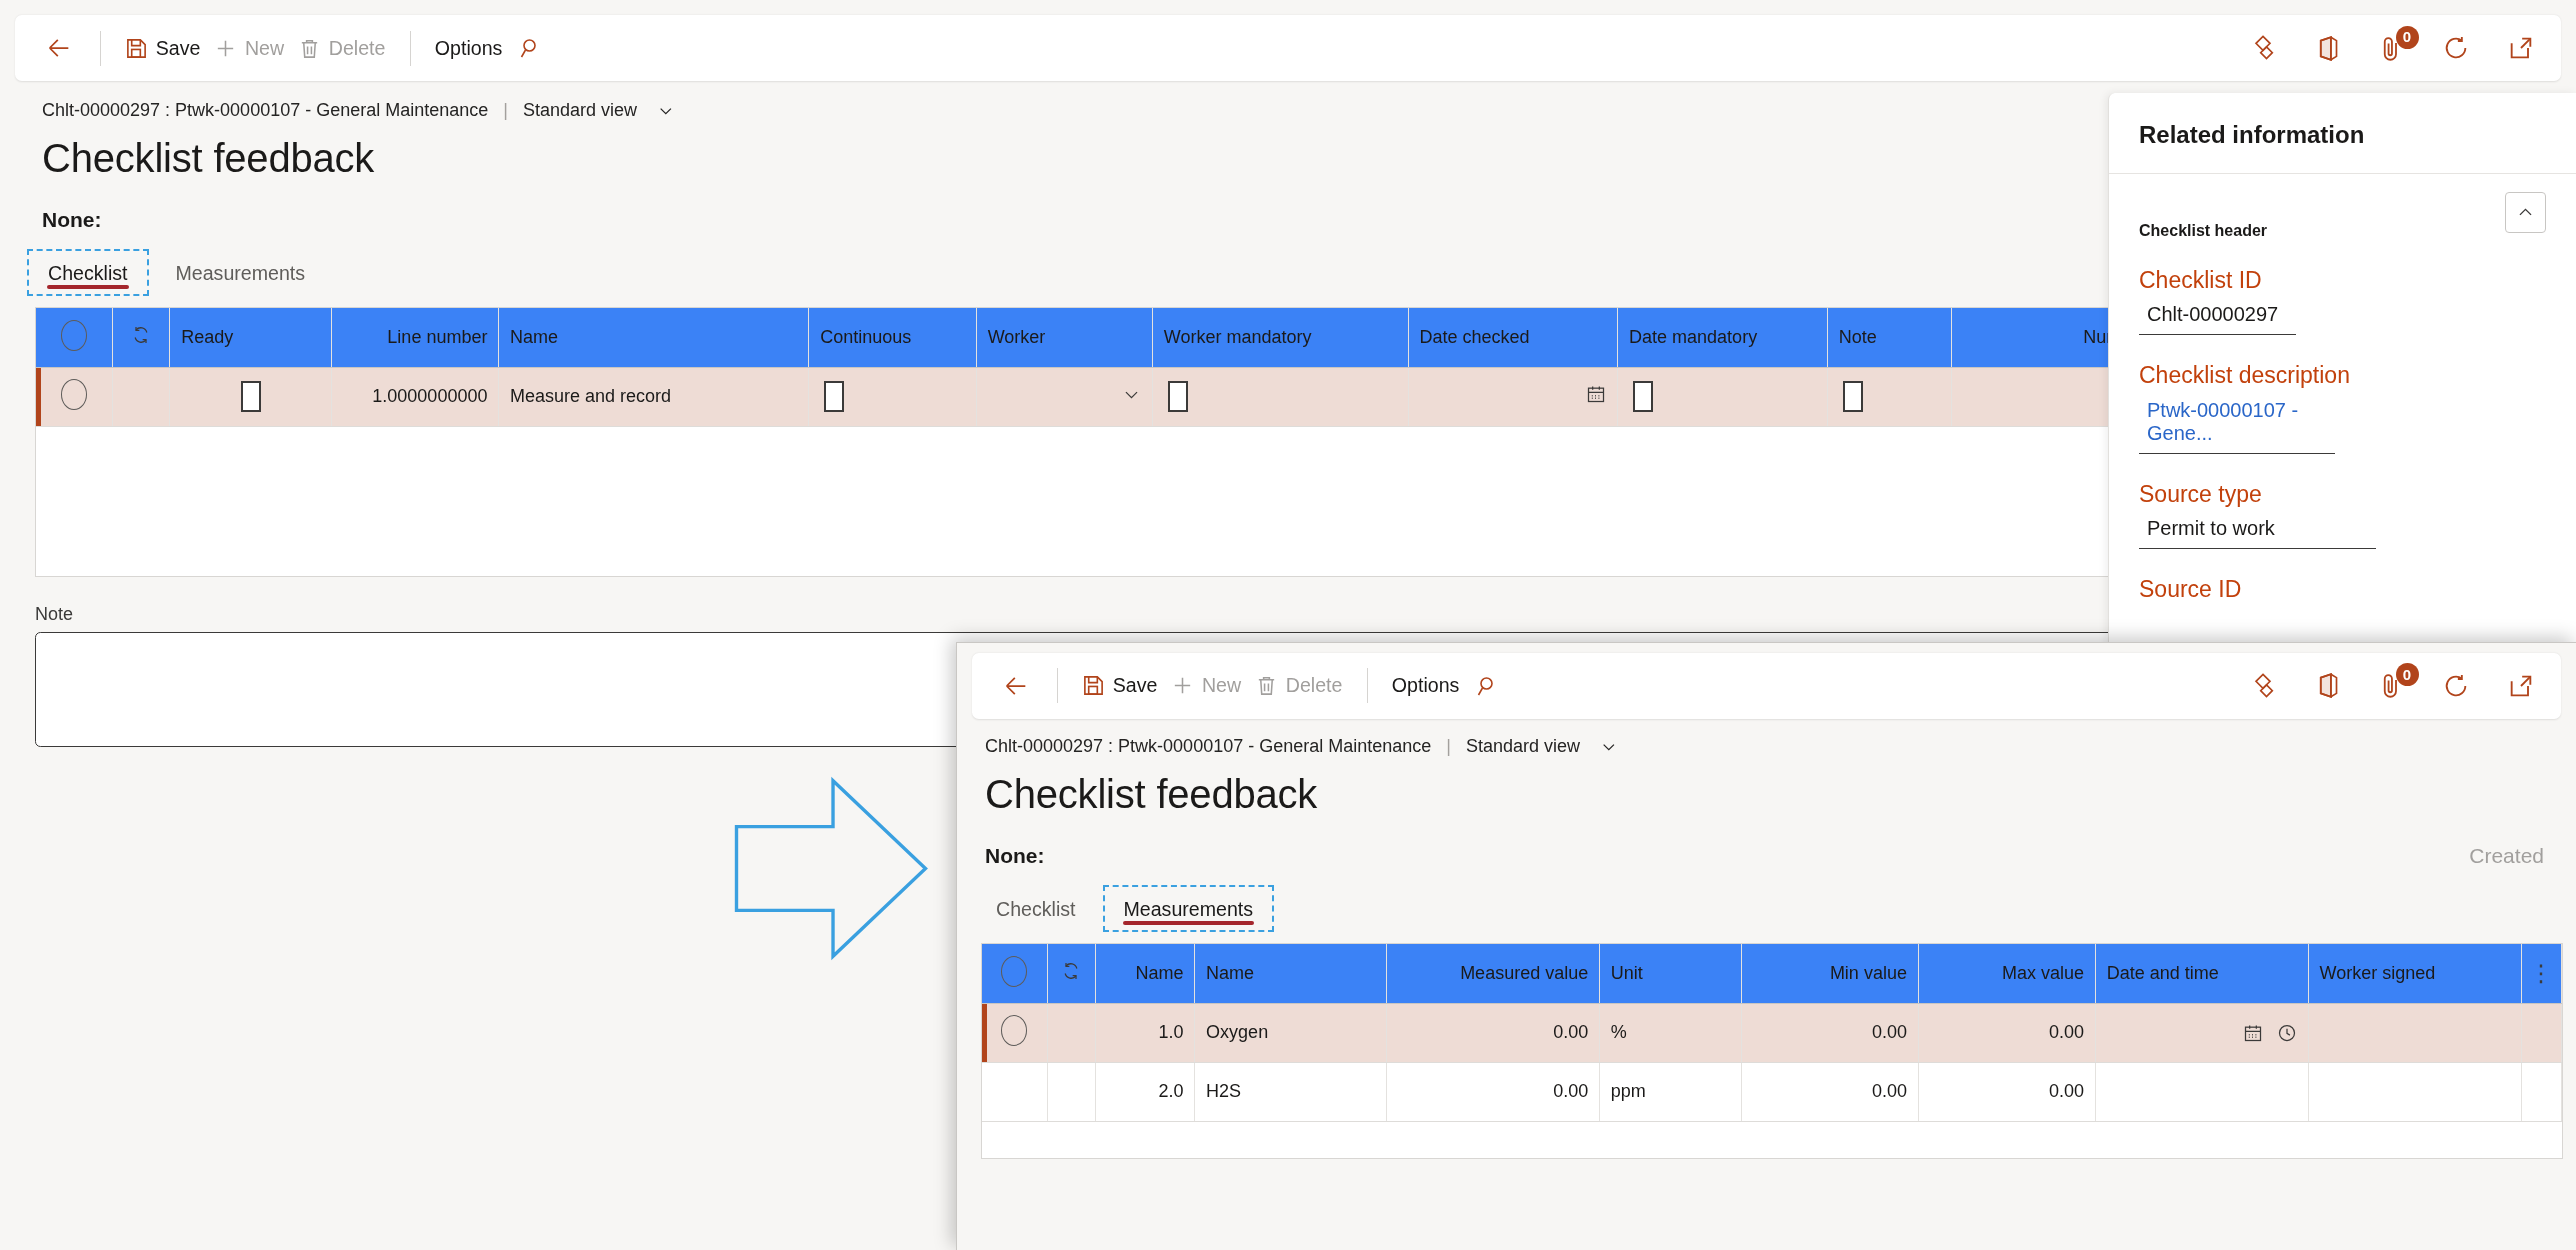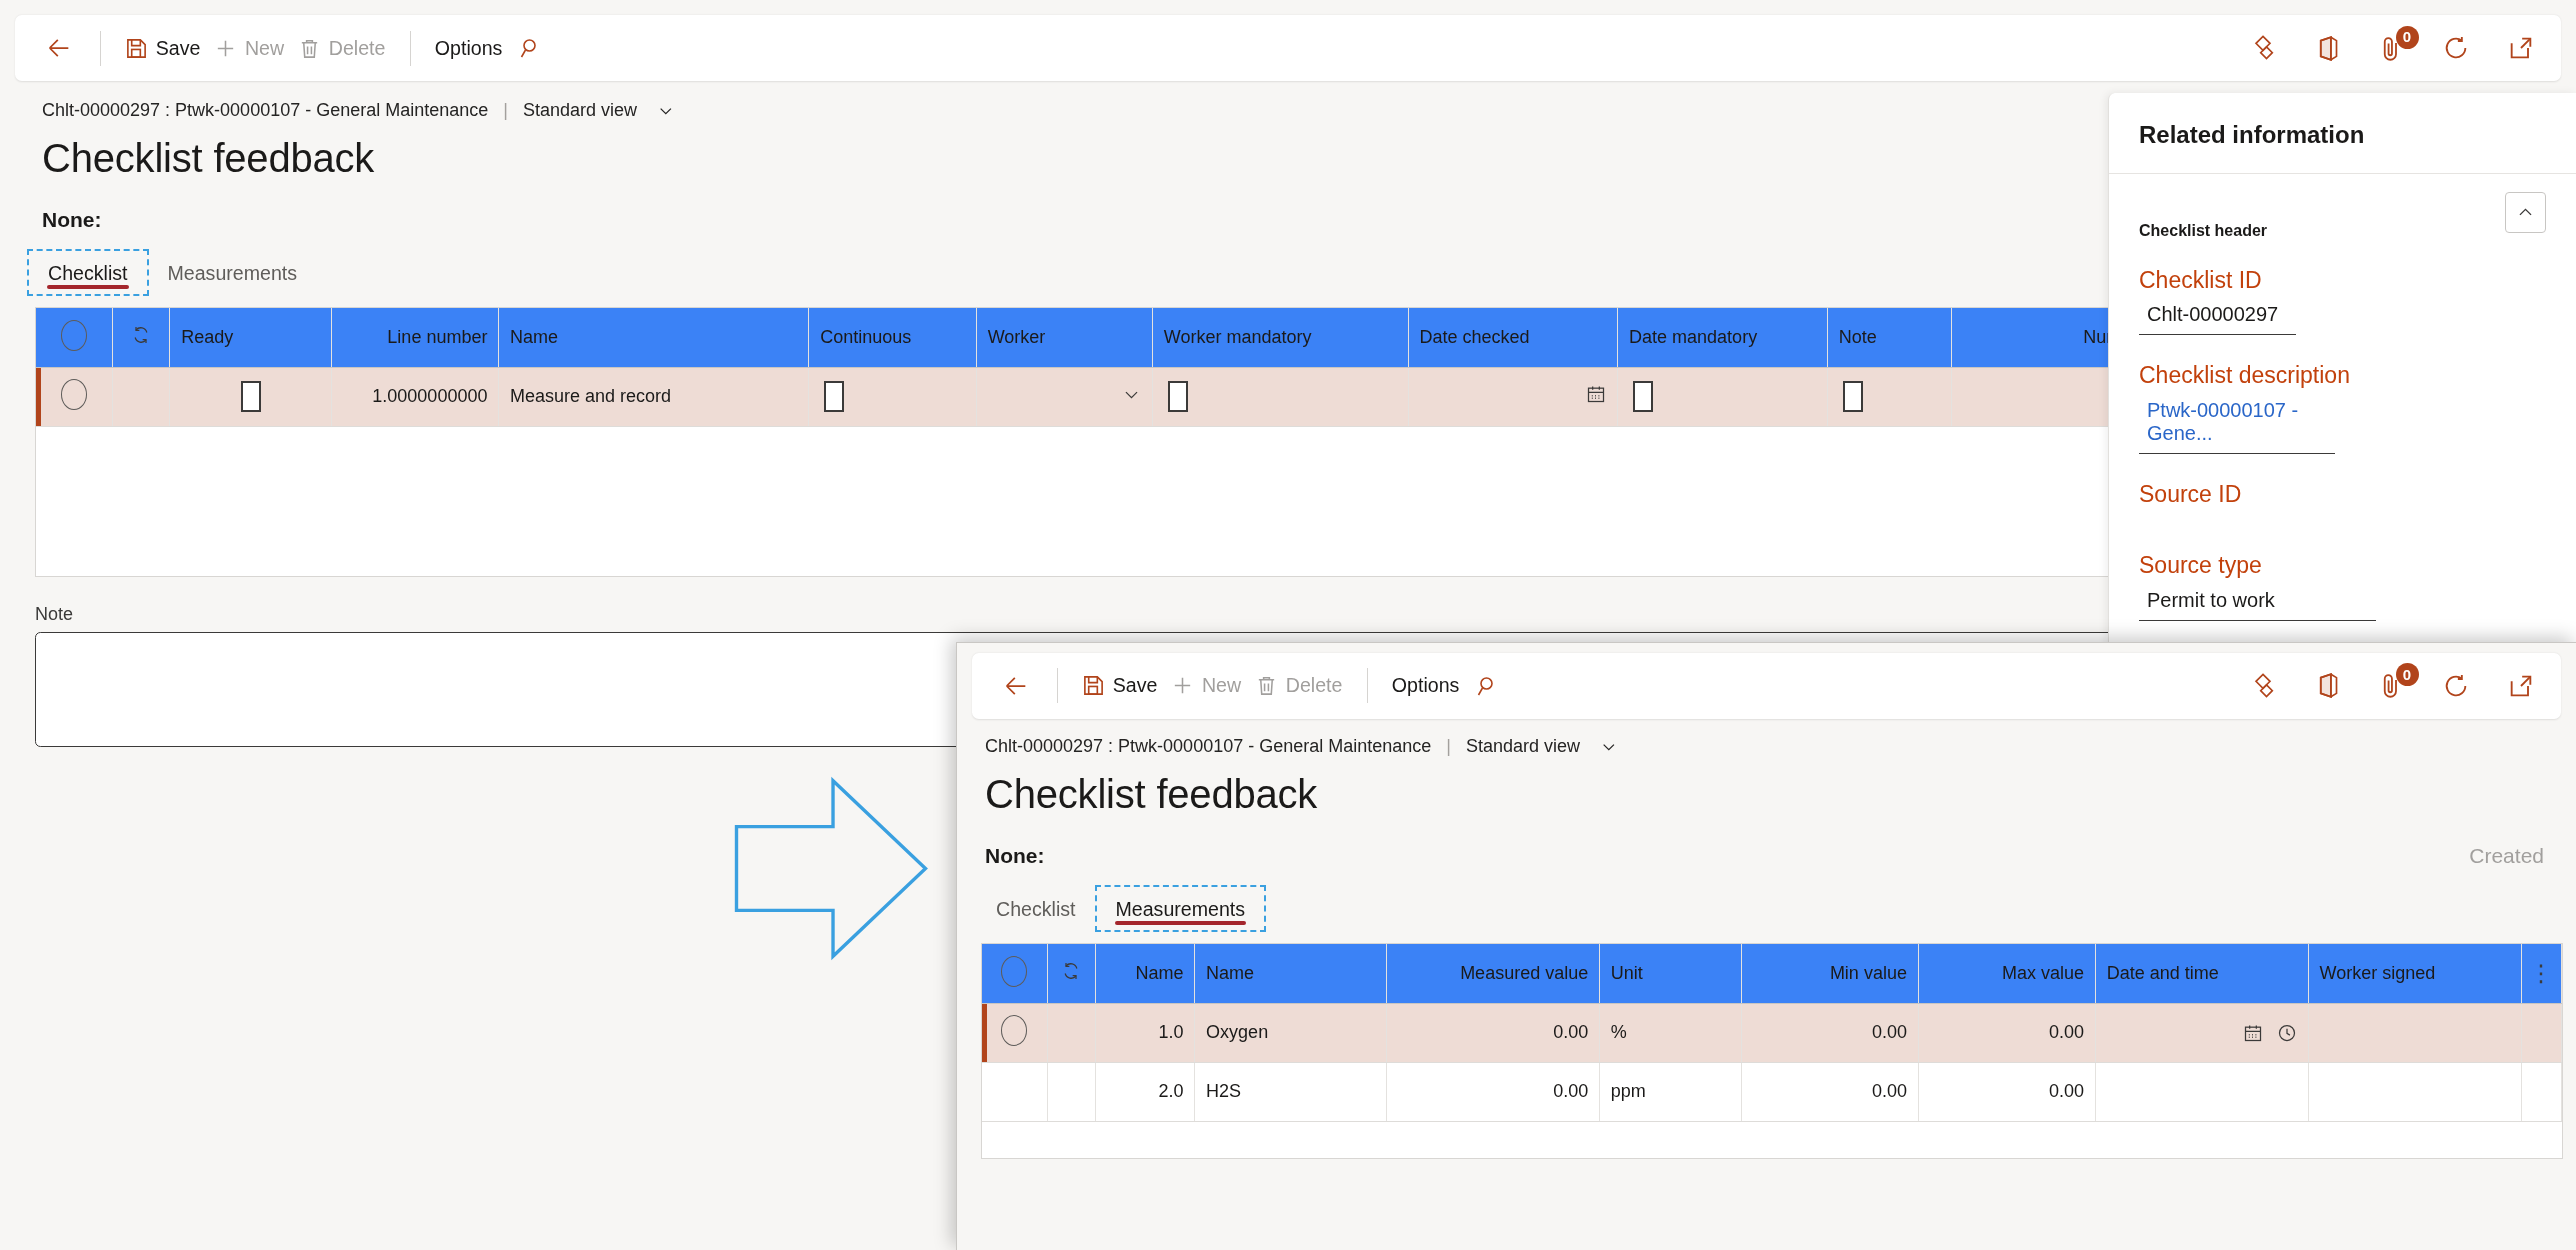--- a/index.html
+++ b/index.html
@@ -66,21 +66,21 @@
   .viewsel { display: flex; align-items: center; gap: 20px; cursor: pointer; }
   .page-title { margin-top: 15px; font-size: 40px; font-weight: 400; color: #1b1a19; letter-spacing: -0.2px; }
 
   
   .grouprow { display: flex; align-items: flex-end; padding: 27px 47px 0 42px; }
   #win-front .grouprow { padding-left: 28px; padding-right: 32px; }
   .group-label { font-size: 21px; font-weight: 600; color: #1b1a19; }
   .status-text { margin-left: auto; font-size: 21px; color: #a19f9d; }
 
   
-  .tabstrip { display: flex; align-items: flex-end; padding: 17.6px 0 0 28px; gap: 0; text-align: center; }
+  .tabstrip { display: flex; align-items: flex-end; padding: 17.6px 0 0 28px; gap: 8px; text-align: center; }
   #win-front .tabstrip { padding-left: 19px; }
   .tab {
     position: relative; padding: 12px 20px 10.8px 20px;
     font-size: 19.6px; color: #5f5d5a; cursor: pointer; white-space: nowrap;
   }
   .tab.active { color: #1b1a19; }
   .tab.active .tab-underline {
     position: absolute; left: 19px; right: 19px; bottom: 6px;
     height: 4px; background: #a4262c; border-radius: 2px;
   }
@@ -392,28 +392,28 @@
         <div class="field w-short">
           <div class="field-label">Checklist ID</div>
           <div class="field-input">Chlt-00000297</div>
         </div>
 
         <div class="field w-mid">
           <div class="field-label">Checklist description</div>
           <div class="field-input link">Ptwk-00000107 - Gene...</div>
         </div>
 
+        <div class="field w-long">
+          <div class="field-label">Source type</div>
+          <div class="field-input">Permit to work</div>
+        </div>
+
         <div class="field">
           <div class="field-label">Source ID</div>
           <div class="field-input nb"></div>
-        </div>
-
-        <div class="field w-long">
-          <div class="field-label">Source type</div>
-          <div class="field-input">Permit to work</div>
         </div>
       </div>
     </div>
 
     <div class="arrow-annot">
       <svg width="196" height="189" viewBox="0 0 290 280" fill="none" stroke="#3aa0e0" stroke-width="5">
         <path d="M5 78 H148 V10 L285 140 L148 270 V202 H5 Z"></path>
       </svg>
     </div>
   </div>

